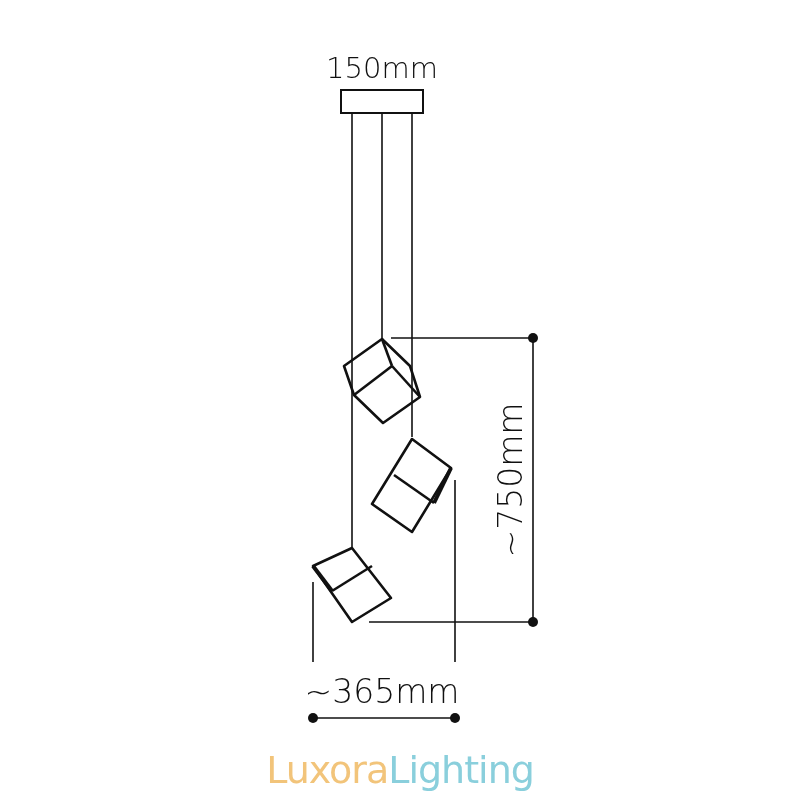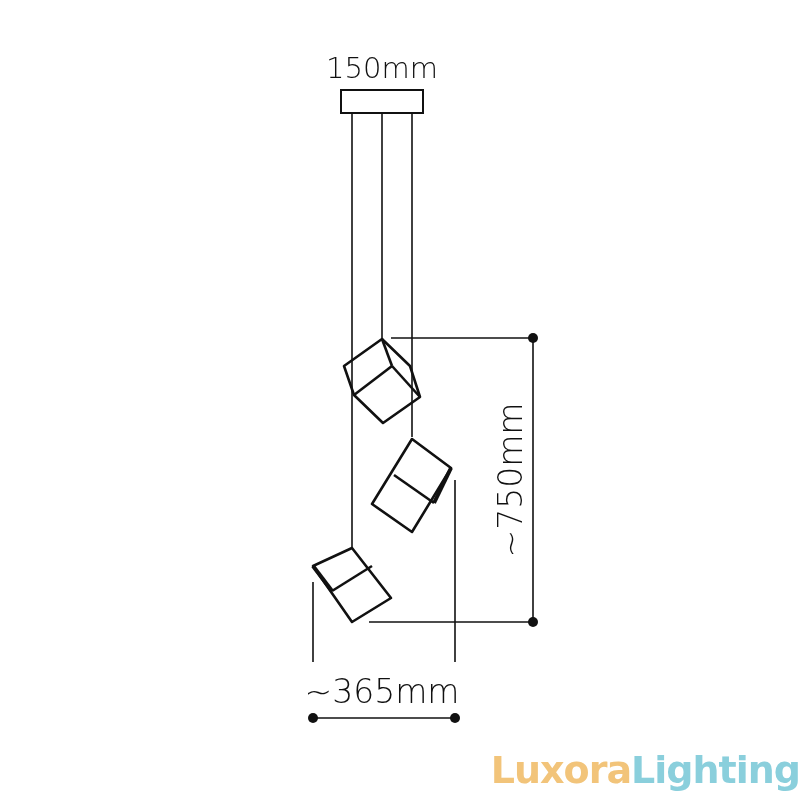--- a/index.html
+++ b/index.html
@@ -1,19 +1,19 @@
 <!DOCTYPE html>
 <html><head>
   <meta charset="utf-8">
   <style>
     html, body { margin: 0; padding: 0; background: #ffffff; }
     body { width: 800px; height: 800px; position: relative; overflow: hidden; font-family: "DejaVu Sans", sans-serif; }
     #drawing { position: absolute; left: 0; top: 0; width: 800px; height: 800px; }
     .dim-text { font-family: "DejaVu Sans", sans-serif; font-weight: 300; fill: #111111; }
-    .logo { position: absolute; left: 0; width: 800px; top: 748px; text-align: right; font-family: "DejaVu Sans", sans-serif; font-size: 38px; font-weight: bold; letter-spacing: -1px; }
+    .logo { position: absolute; left: 0; width: 800px; top: 748px; text-align: center; font-family: "DejaVu Sans", sans-serif; font-size: 38px; font-weight: normal; letter-spacing: -1px; }
     .logo span { display: inline-block; }
   </style>
 </head>
 <body>
 
 <svg id="drawing" viewBox="0 0 800 800" xmlns="http://www.w3.org/2000/svg">
 
   <text class="dim-text" x="382" y="78" font-size="29" text-anchor="middle">150mm</text>
 
   <rect x="341" y="90" width="82" height="23" fill="none" stroke="#111" stroke-width="2"></rect>

